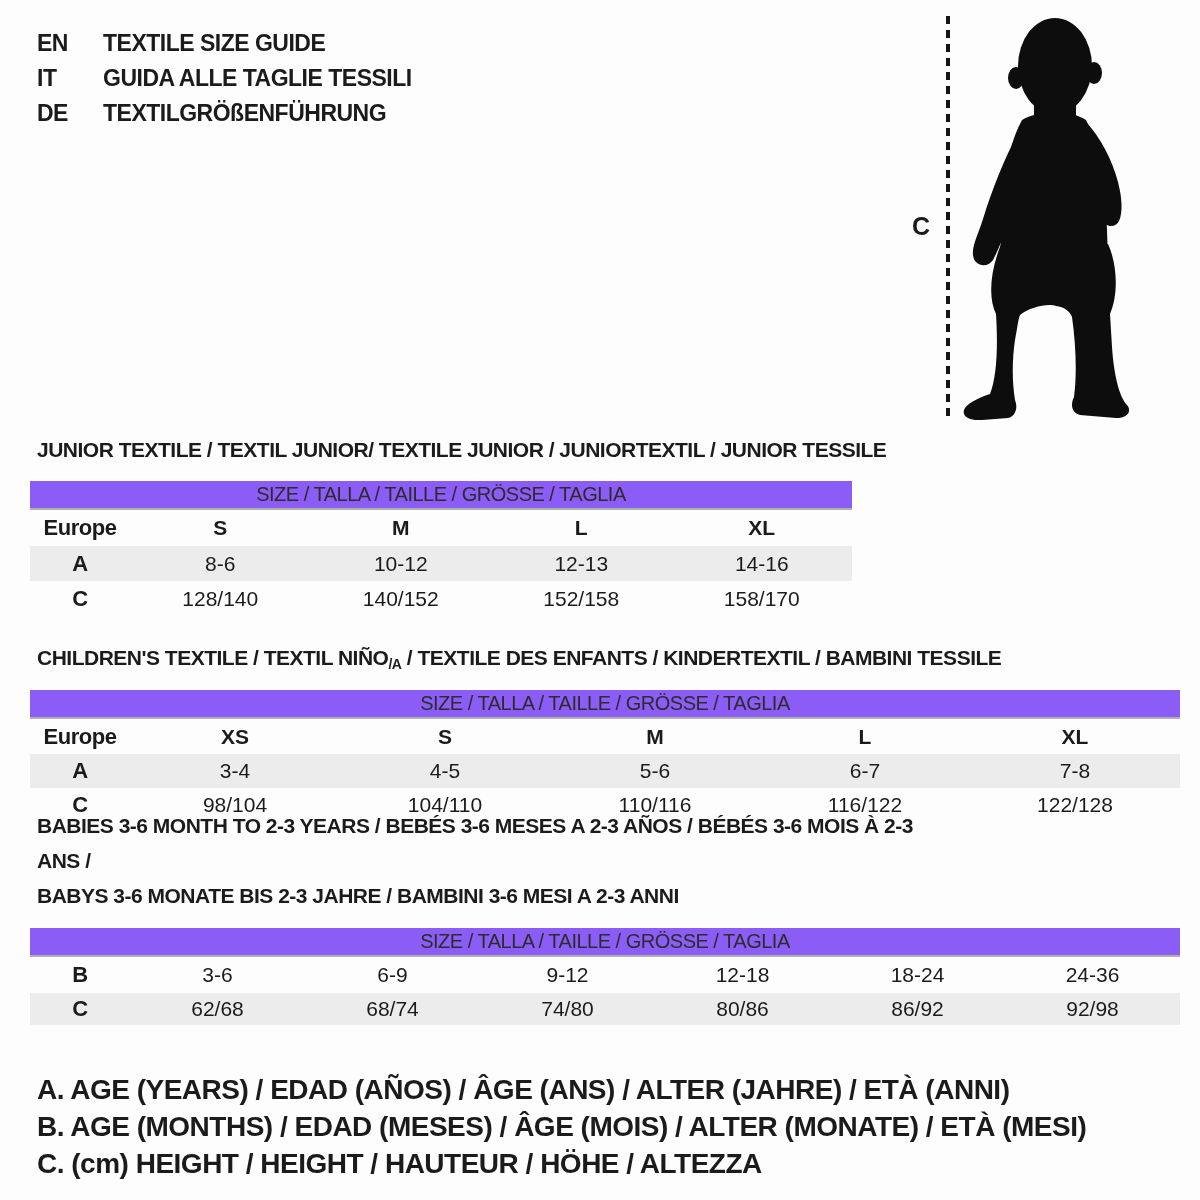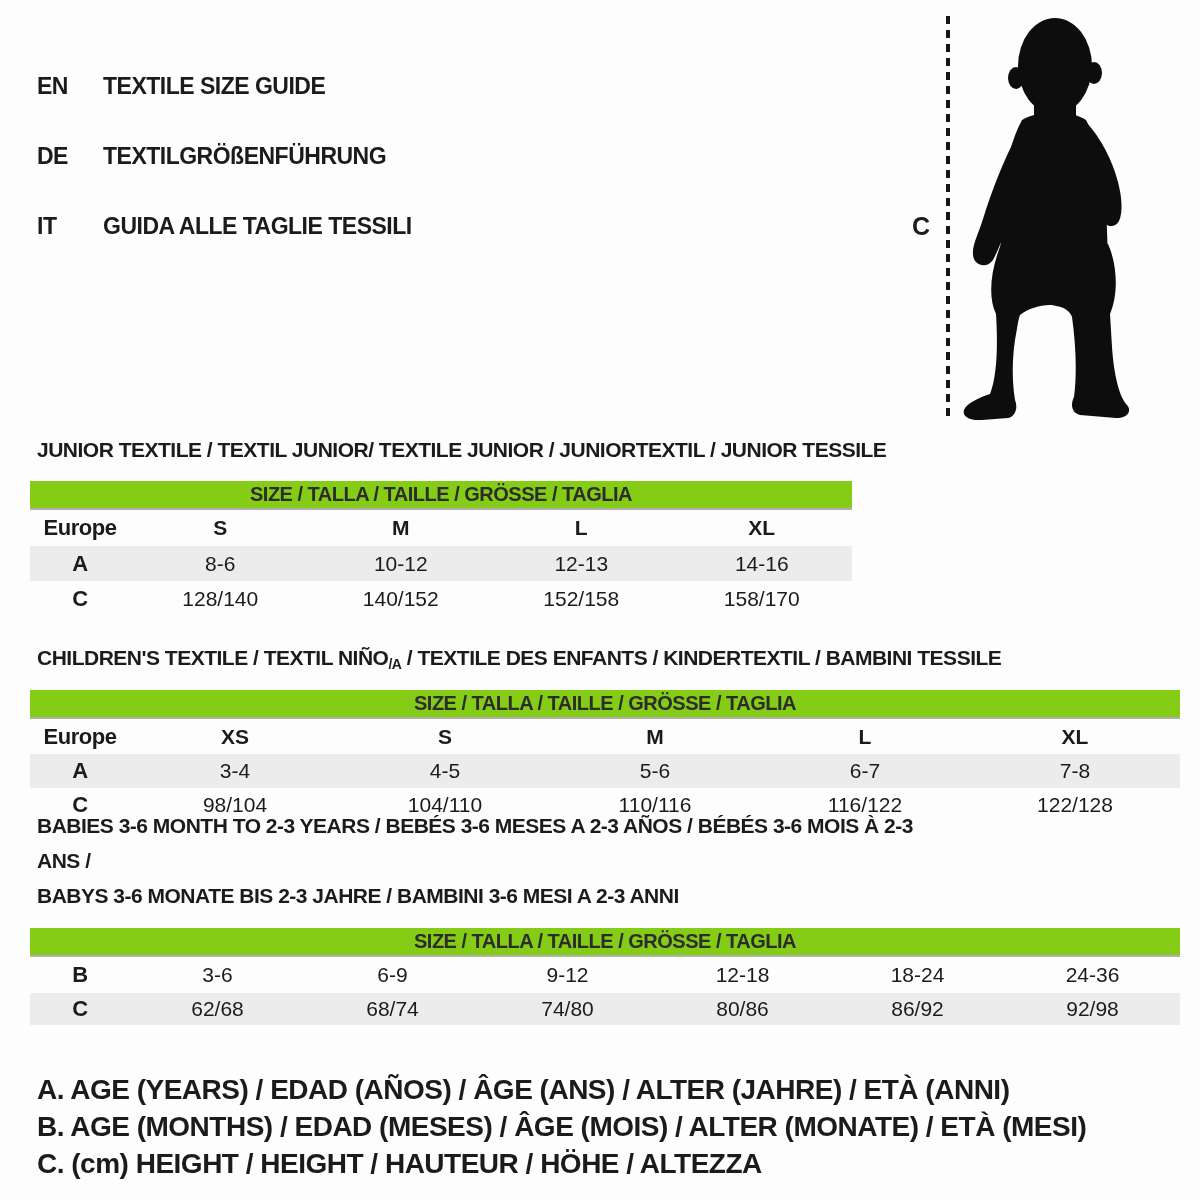--- a/index.html
+++ b/index.html
@@ -5,21 +5,21 @@
   html, body { margin: 0; padding: 0; }
   body {
     width: 1200px; height: 1200px; position: relative;
     background: #fdfdfd; color: #1b1b1b;
     font-family: "Liberation Sans", sans-serif;
     overflow: hidden;
   }
 
   
   .lang-block { position: absolute; left: 37px; top: 30px; }
-  .lang-row { display: flex; height: 35px; align-items: flex-end; margin-top: 35px; }
+  .lang-row { display: flex; height: 35px; align-items: flex-start; }
   .lang-code {
     width: 66px; font-weight: bold; font-size: 23px; letter-spacing: -0.5px;
   }
   .lang-title { font-weight: bold; font-size: 23px; letter-spacing: -0.5px; }
 
   
   .measure-line {
     position: absolute; left: 946px; top: 16px; width: 4px; height: 400px;
     background: repeating-linear-gradient(to bottom, #151515 0 8px, transparent 8px 14px);
   }
@@ -40,23 +40,23 @@
   .title-babies { top: 808px; line-height: 35px; white-space: normal; width: 900px; }
   .sub-a { font-size: 14px; vertical-align: -4px; font-weight: bold; }
 
   
   table.sg-table {
     position: absolute; border-collapse: collapse; table-layout: fixed;
     font-size: 21px;
   }
   table.sg-table td { padding: 0; text-align: center; vertical-align: middle; }
   td.size-hdr {
-    background: #84cc16; border-bottom: 2px solid #b0b0b0;
+    background: #8b5cf6; border-bottom: 2px solid #b0b0b0;
     text-align: left; padding-left: 8px;
-    font-weight: bold; font-size: 20px; letter-spacing: -0.5px; color: #2c2c2c;
+    font-weight: normal; font-size: 20px; letter-spacing: -0.5px; color: #2c2c2c;
     height: 27px;
   }
   td.lbl {
     text-align: left; padding-left: 9px; font-weight: bold; font-size: 22px;
     letter-spacing: -0.5px;
   }
   tr.sizes-row td { font-weight: bold; }
   tr.alt td { background: #ececec; }
   tr.r35 td { height: 35px; }
   tr.r36 td { height: 36px; }
@@ -76,26 +76,26 @@
 </style>
 </head>
 <body>
 
 <div class="lang-block">
   <div class="lang-row">
     <span class="lang-code">EN</span>
     <span class="lang-title">TEXTILE SIZE GUIDE</span>
   </div>
   <div class="lang-row">
+    <span class="lang-code">IT</span>
+    <span class="lang-title">GUIDA ALLE TAGLIE TESSILI</span>
+  </div>
+  <div class="lang-row">
     <span class="lang-code">DE</span>
     <span class="lang-title">TEXTILGRÖßENFÜHRUNG</span>
-  </div>
-  <div class="lang-row">
-    <span class="lang-code">IT</span>
-    <span class="lang-title">GUIDA ALLE TAGLIE TESSILI</span>
   </div>
 </div>
 
 <div class="measure-line"></div>
 <div class="measure-label">C</div>
 
 <svg class="baby-figure" width="182" height="406" viewBox="0 0 182 406" fill="#0d0d0d" xmlns="http://www.w3.org/2000/svg">
 
   <ellipse cx="95" cy="52" rx="37" ry="48"></ellipse>
 

